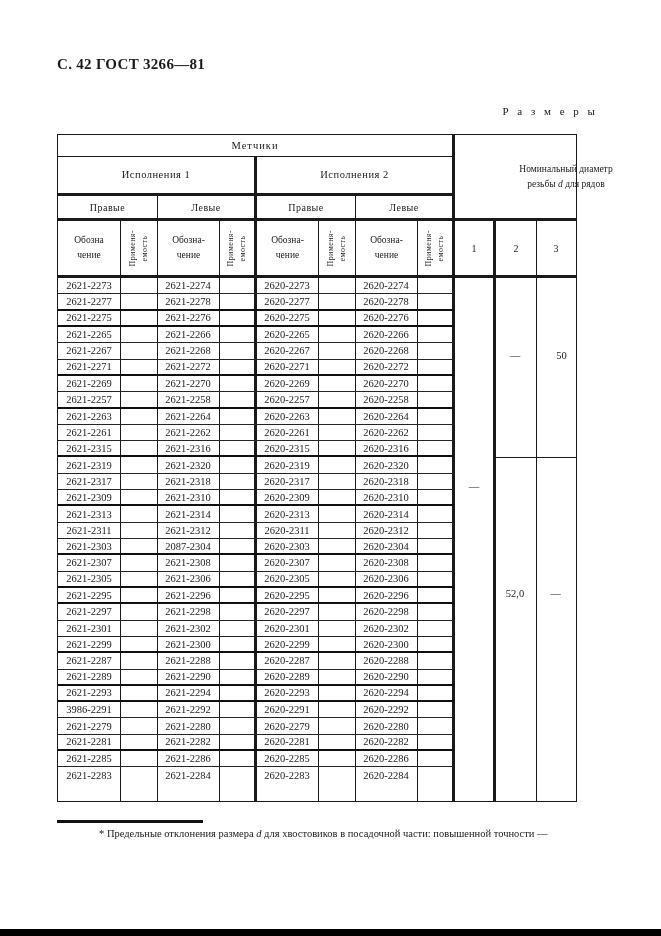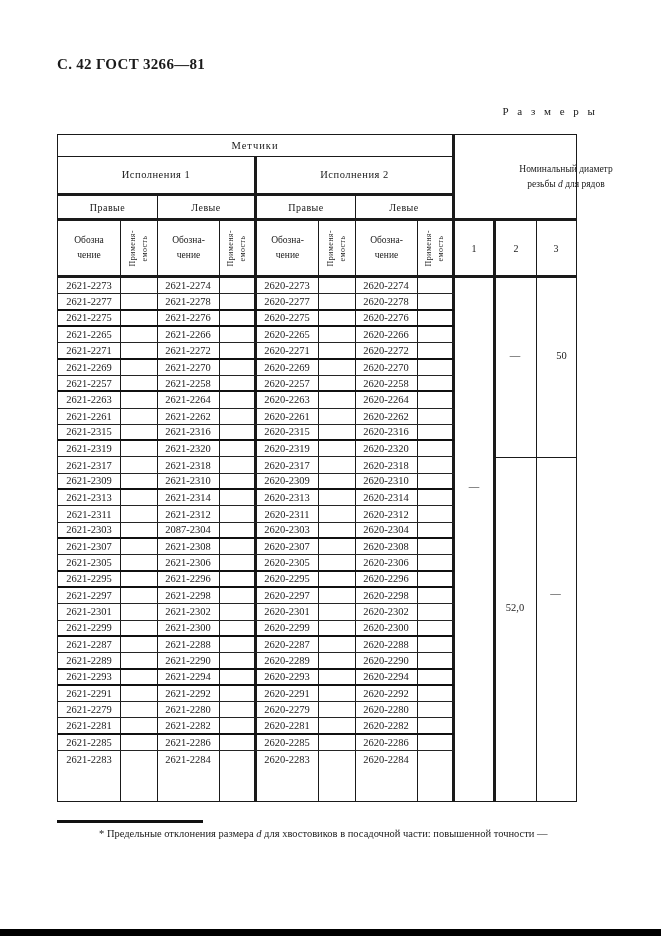--- a/index.html
+++ b/index.html
@@ -141,20 +141,30 @@
       <div class="trow">
         <div class="c c-des">2621-2265</div>
         <div class="c c-app"></div>
         <div class="c c-des">2621-2266</div>
         <div class="c c-app"></div>
         <div class="c c-des">2620-2265</div>
         <div class="c c-app"></div>
         <div class="c c-des">2620-2266</div>
         <div class="c c-app"></div>
       </div>
+      <div class="trow">
+        <div class="c c-des">2621-2267</div>
+        <div class="c c-app"></div>
+        <div class="c c-des">2621-2268</div>
+        <div class="c c-app"></div>
+        <div class="c c-des">2620-2267</div>
+        <div class="c c-app"></div>
+        <div class="c c-des">2620-2268</div>
+        <div class="c c-app"></div>
+      </div>
       <div class="trow thick">
         <div class="c c-des">2621-2271</div>
         <div class="c c-app"></div>
         <div class="c c-des">2621-2272</div>
         <div class="c c-app"></div>
         <div class="c c-des">2620-2271</div>
         <div class="c c-app"></div>
         <div class="c c-des">2620-2272</div>
         <div class="c c-app"></div>
       </div>
@@ -352,21 +362,21 @@
         <div class="c c-des">2621-2293</div>
         <div class="c c-app"></div>
         <div class="c c-des">2621-2294</div>
         <div class="c c-app"></div>
         <div class="c c-des">2620-2293</div>
         <div class="c c-app"></div>
         <div class="c c-des">2620-2294</div>
         <div class="c c-app"></div>
       </div>
       <div class="trow">
-        <div class="c c-des">2621-2291</div>
+        <div class="c c-des">3986-2291</div>
         <div class="c c-app"></div>
         <div class="c c-des">2621-2292</div>
         <div class="c c-app"></div>
         <div class="c c-des">2620-2291</div>
         <div class="c c-app"></div>
         <div class="c c-des">2620-2292</div>
         <div class="c c-app"></div>
       </div>
       <div class="trow">
         <div class="c c-des">2621-2279</div>
@@ -406,20 +416,20 @@
         <div class="c c-des">2620-2283</div>
         <div class="c c-app"></div>
         <div class="c c-des">2620-2284</div>
         <div class="c c-app"></div>
       </div>
     </div>
 
   <div class="dval" style="left:396px;top:344px;width:40px;">—</div>
   <div class="dval" style="left:437px;top:213px;width:40px;">—</div>
   <div class="dval" style="left:478px;top:213px;width:51px;">50</div>
-  <div class="dval" style="left:437px;top:451px;width:40px;margin-top:14px;">52,0</div>
+  <div class="dval" style="left:437px;top:451px;width:40px;">52,0</div>
   <div class="dval" style="left:478px;top:451px;width:39px;">—</div>
 </div>
 
 <div class="abs foot-rule"></div>
 <div class="abs footnote"><span>* Предельные отклонения размера </span><span class="it">d</span><span> для хвостовиков в посадочной части: повышенной точности —</span></div>
 
 <div class="abs scan-edge"></div>
 
 </body></html>

